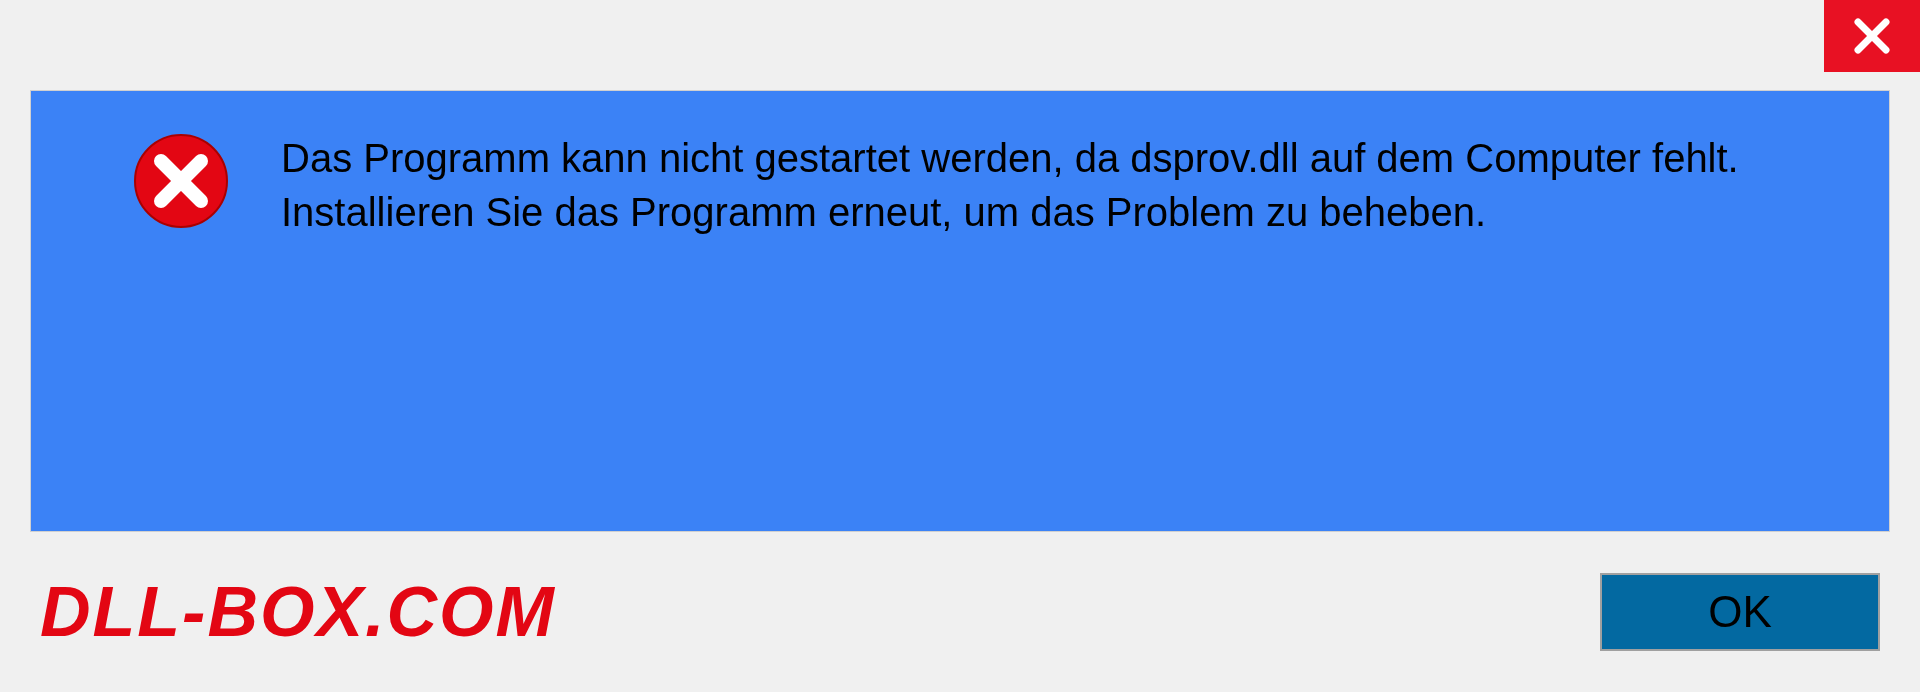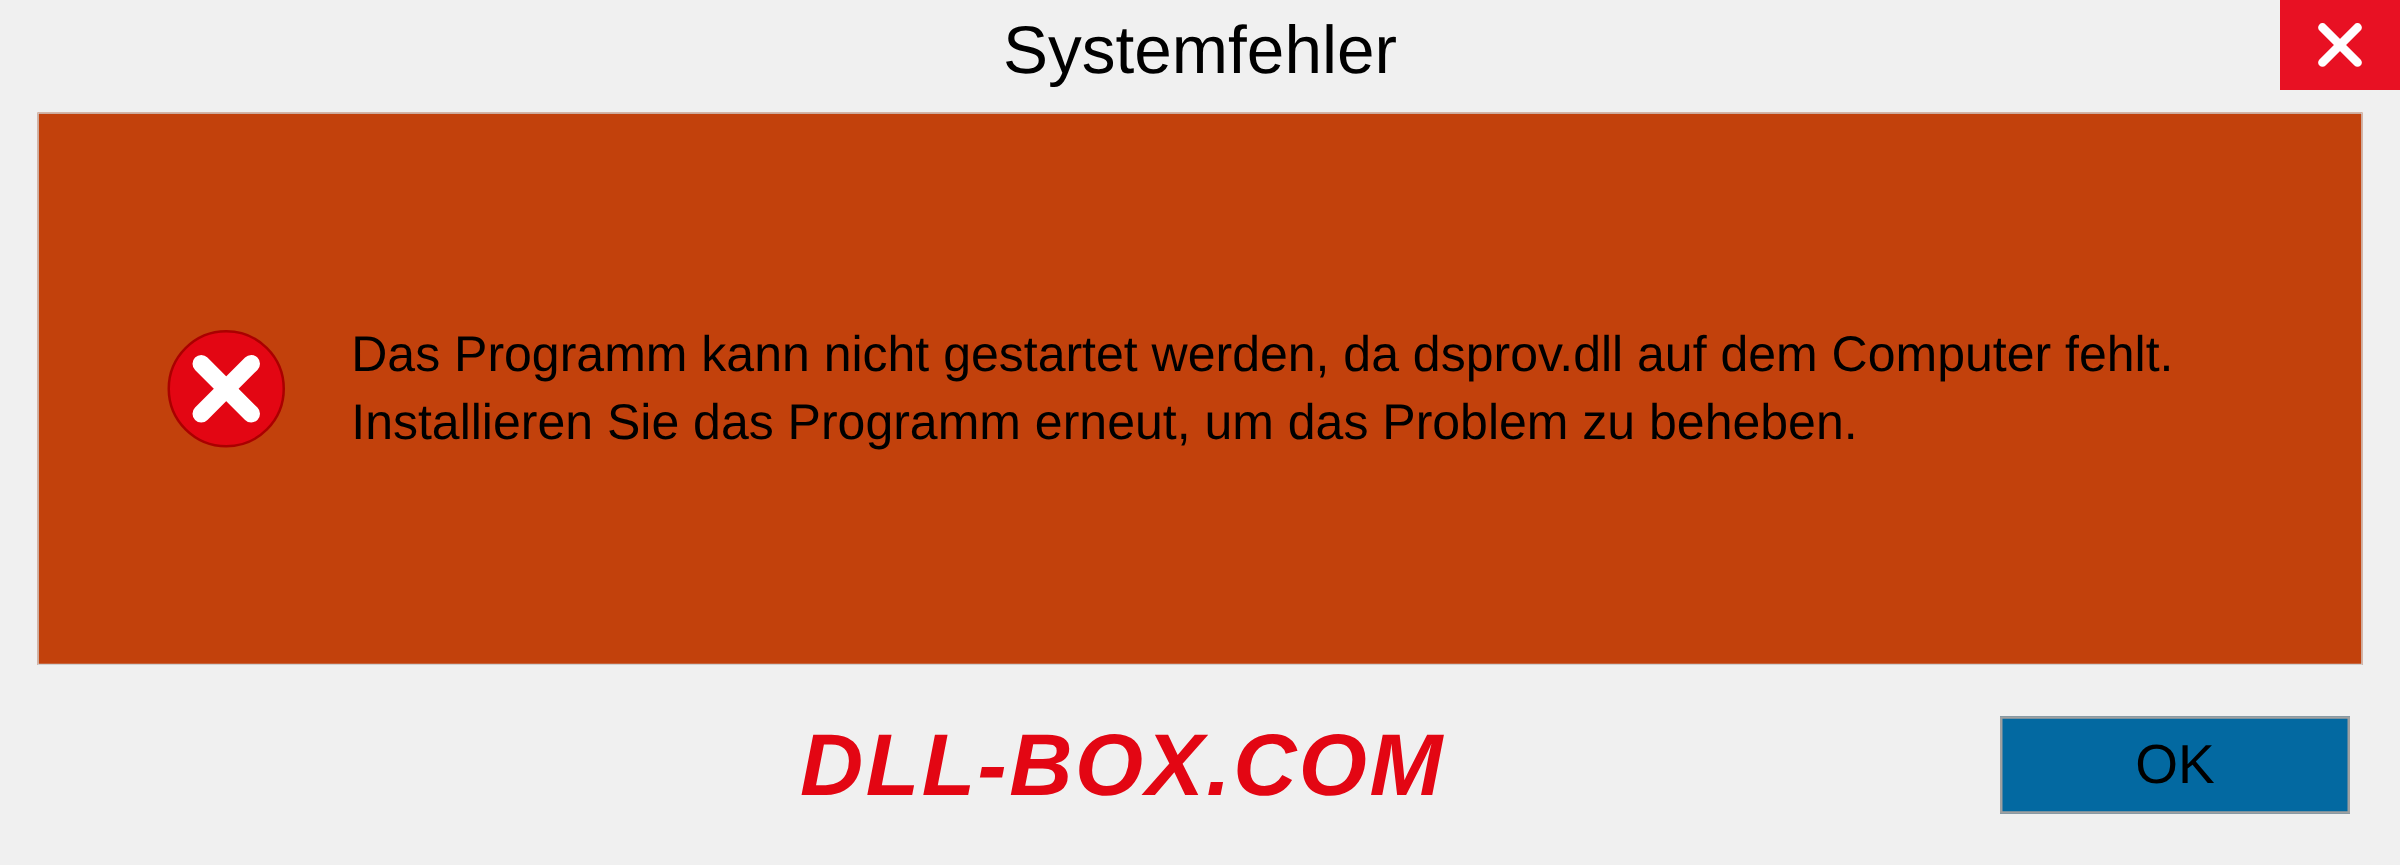--- a/index.html
+++ b/index.html
@@ -45,25 +45,25 @@
       align-items: center;
       justify-content: center;
       cursor: pointer;
     }
     .close-btn svg {
       width: 40px;
       height: 40px;
     }
     .content-box {
       margin: 10px 30px 20px 30px;
-      background: #c2410c;
+      background: #3b82f6;
       border: 1px solid #d0d0d0;
       flex: 1;
       display: flex;
-      align-items: center;
+      align-items: flex-start;
       padding: 40px 60px 40px 100px;
     }
     .error-icon {
       flex-shrink: 0;
       width: 100px;
       height: 100px;
       margin-right: 50px;
       display: flex;
       align-items: center;
       justify-content: center;
@@ -84,41 +84,39 @@
       align-items: center;
       justify-content: space-between;
       padding: 0 40px 20px 40px;
     }
     .watermark {
       font-size: 70px;
       font-weight: 800;
       font-style: italic;
       color: #e30613;
       letter-spacing: 2px;
-      margin-left: 600px;
     }
     .ok-btn {
       width: 280px;
       height: 78px;
       background: #0369a1;
       border: 2px solid #a0a0a0;
       font-size: 44px;
       color: #000;
       display: flex;
       align-items: center;
       justify-content: center;
       cursor: pointer;
     }
   </style>
 </head>
 <body>
 
 <div class="dialog">
   <div class="titlebar">
-    <div class="title">Systemfehler</div>
     <div class="close-btn">
       <svg viewBox="0 0 40 40">
         <line x1="6" y1="6" x2="34" y2="34" stroke="#fff" stroke-width="7" stroke-linecap="round"></line>
         <line x1="34" y1="6" x2="6" y2="34" stroke="#fff" stroke-width="7" stroke-linecap="round"></line>
       </svg>
     </div>
   </div>
 
   <div class="content-box">
     <div class="error-icon">

